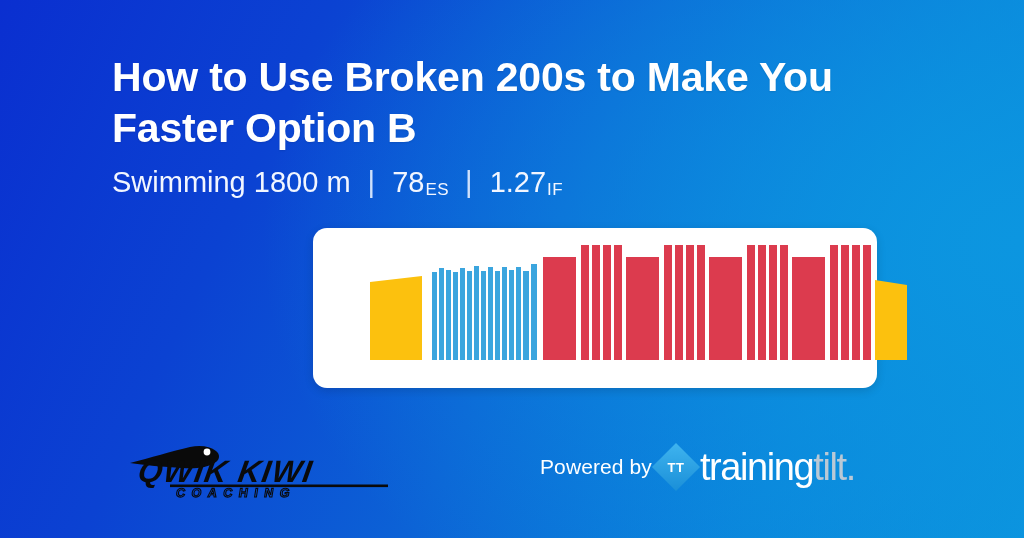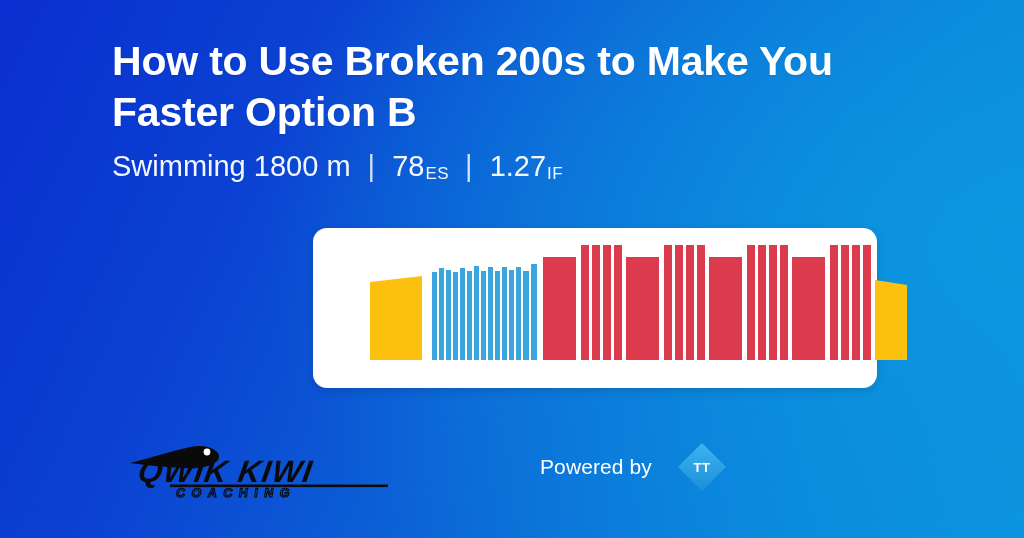--- a/index.html
+++ b/index.html
@@ -10,21 +10,21 @@
   }
   #poster{
     position:relative;width:1024px;height:538px;
     background:
       radial-gradient(120% 150% at 100% 45%, rgba(12,150,224,1) 0%, rgba(12,150,224,0) 62%),
       linear-gradient(115deg, #0a2fd0 0%, #0b42d2 26%, #0c63d6 52%, #0a82db 78%, #0b93de 100%);
   }
 
   
   .head{
-    position:absolute;left:112px;top:36px;width:830px;
+    position:absolute;left:112px;top:52px;width:830px;
     color:#ffffff;
   }
   .title{
     font-size:41px;line-height:51px;font-weight:700;
     letter-spacing:-0.2px;margin:0;
     text-shadow:0 1px 2px rgba(0,0,0,.10);
   }
   .subtitle{
     margin:11px 0 0 0;font-size:29px;line-height:34px;font-weight:400;
     color:#f2f6ff;white-space:nowrap;
@@ -51,21 +51,21 @@
   }
 
   
   .qwik{
     position:absolute;left:128px;top:437px;width:278px;height:62px;
   }
   .qwik svg{display:block;width:278px;height:62px;}
 
   .tilt{
     position:absolute;left:540px;top:443px;height:48px;
-    display:flex;align-items:center;gap:27px;
+    display:flex;align-items:center;gap:1px;
   }
   .poweredby{
     color:#ffffff;font-size:21px;font-weight:400;letter-spacing:.1px;
     white-space:nowrap;
   }
   .diamond-wrap{
     position:relative;width:46px;height:46px;flex:0 0 46px;
   }
   .diamond{
     position:absolute;left:6px;top:6px;width:34px;height:34px;
@@ -163,15 +163,16 @@
       </g>
     </svg>
   </div>
 
   <div class="tilt">
     <span class="poweredby">Powered by</span>
     <span class="diamond-wrap">
       <span class="diamond"></span>
       <span class="tt">TT</span>
     </span>
+    <span class="wordmark"><span class="wm-training">training</span><span class="wm-tilt">tilt</span><span class="wm-dot">.</span></span>
   </div>
 
 </div>
 
 </body></html>

